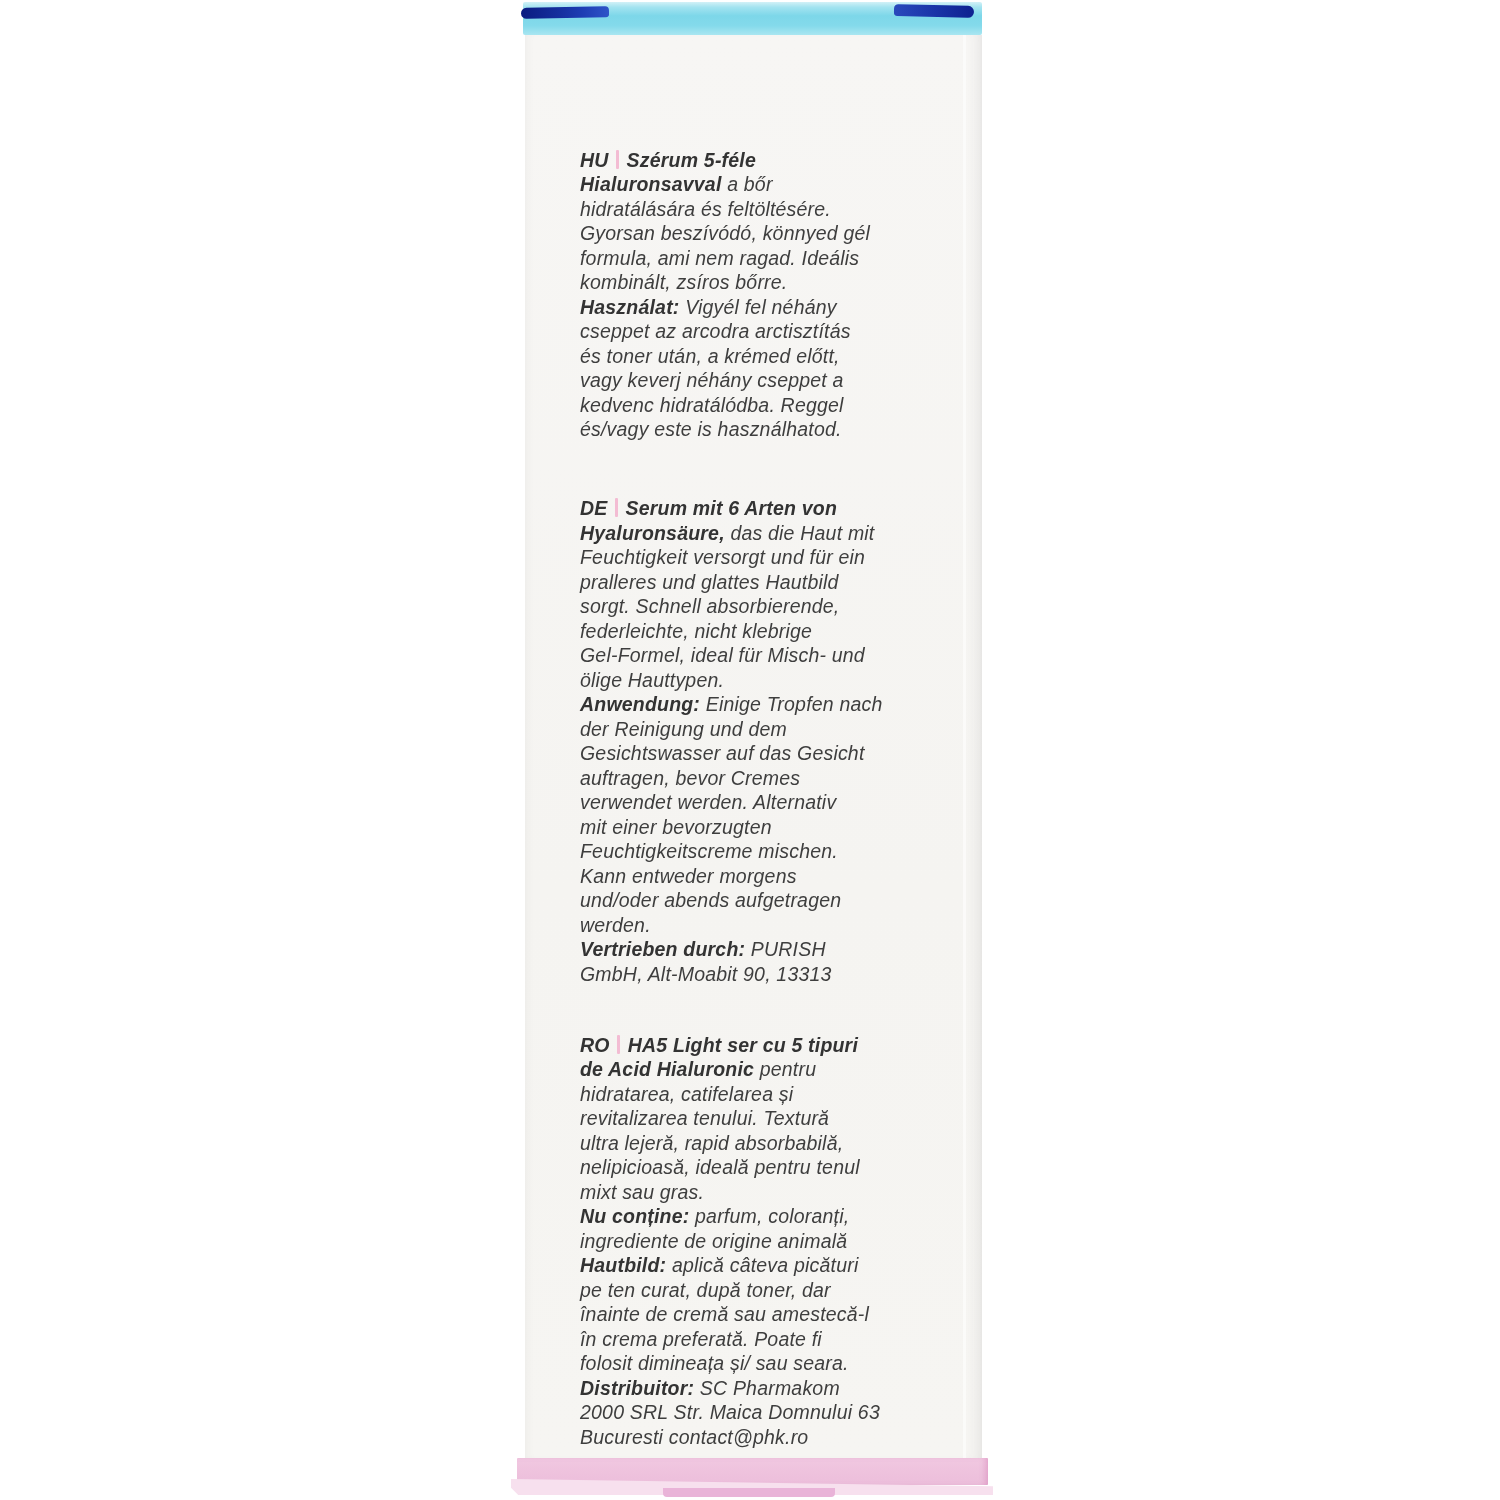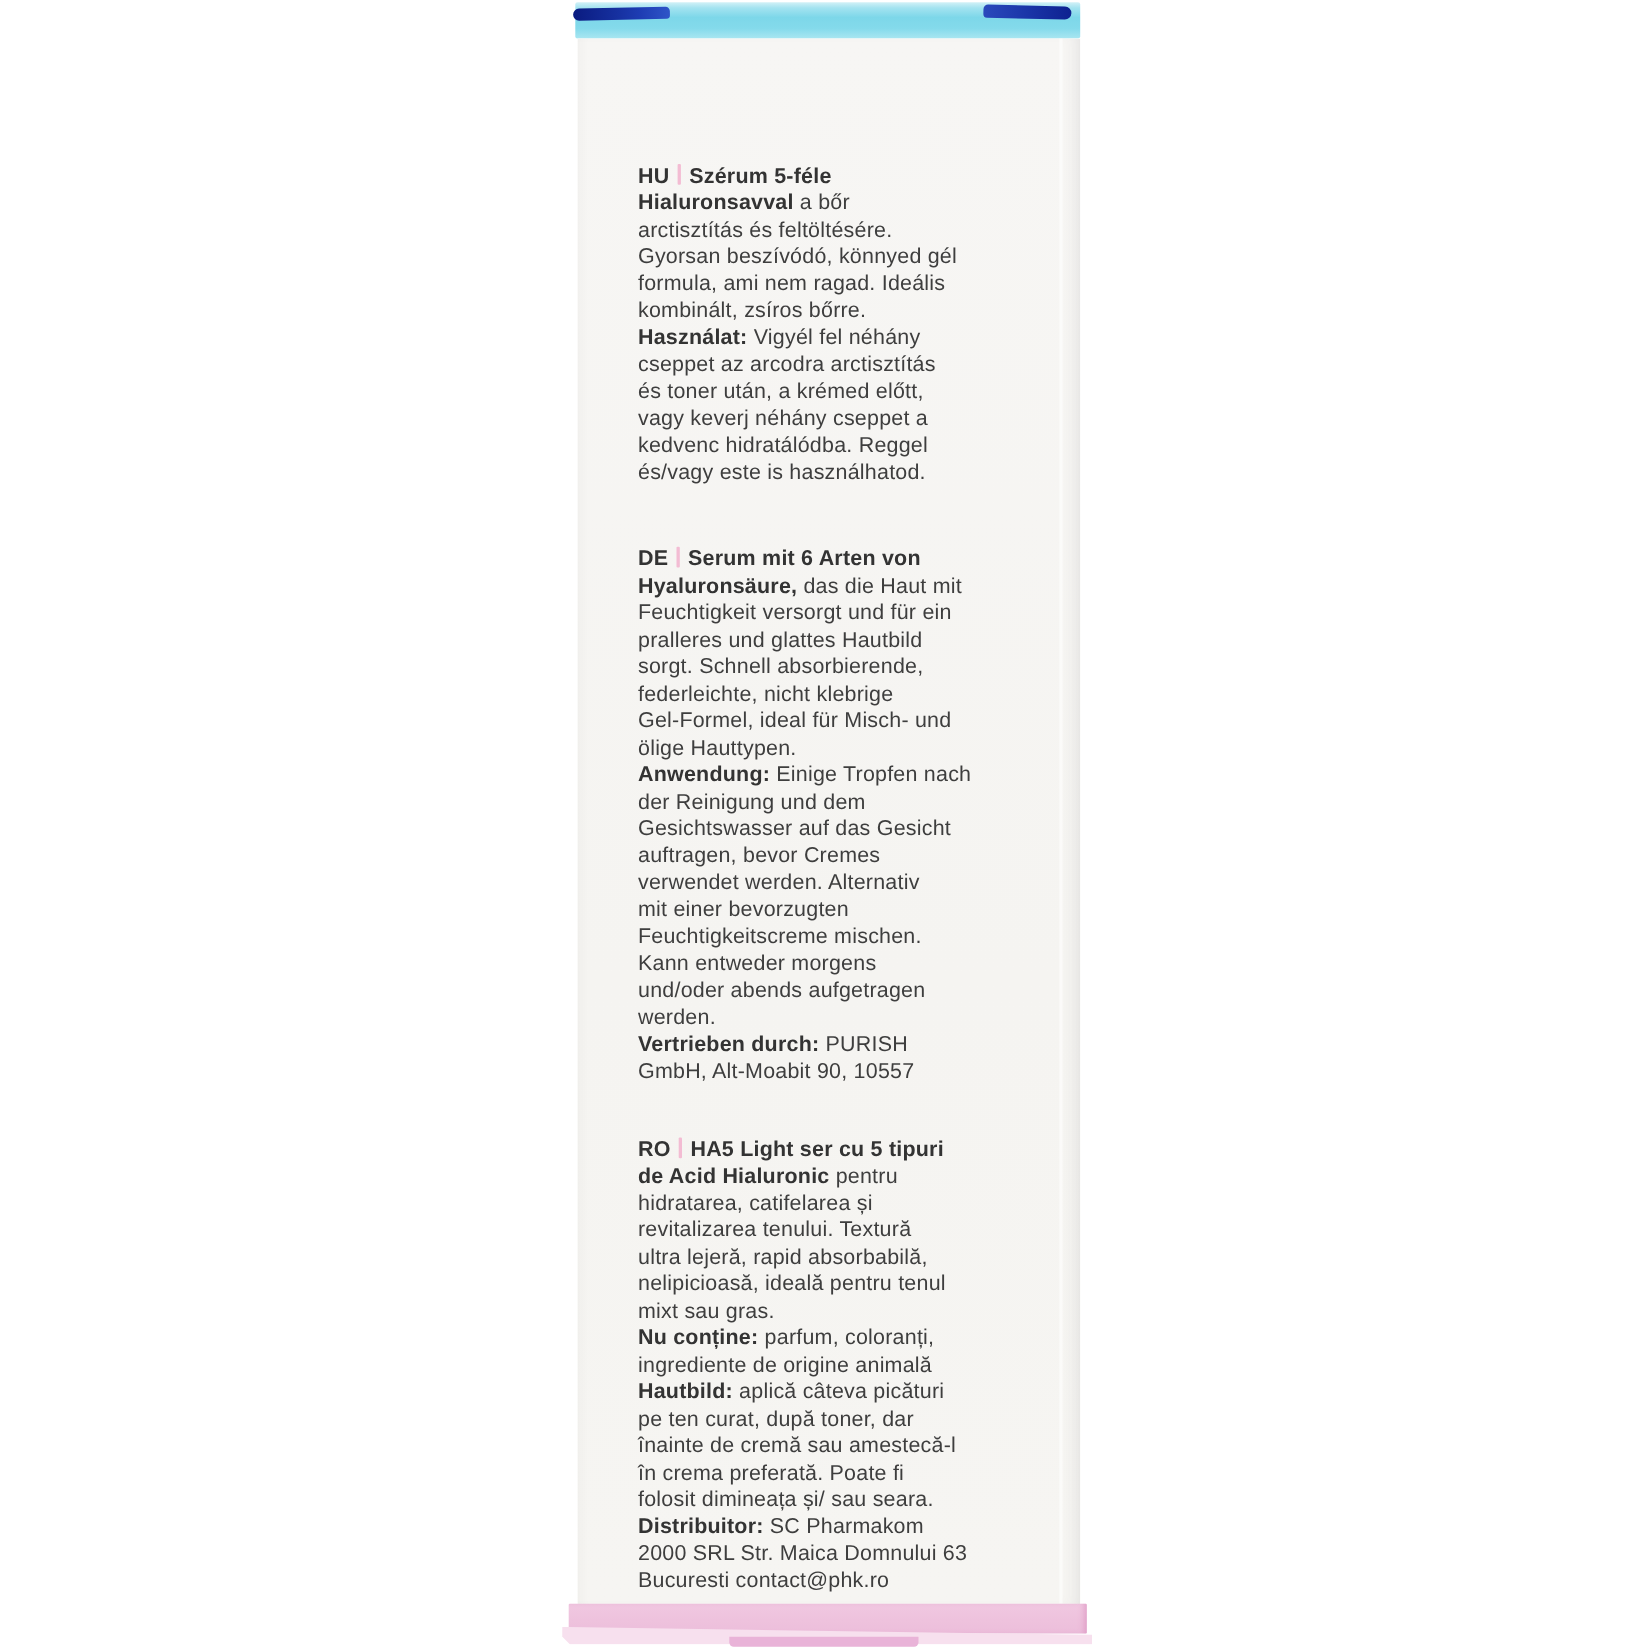--- a/index.html
+++ b/index.html
@@ -11,20 +11,21 @@
     --bottom-tab-pink:#e9b3d8;
     --text:#3e3e3e;
     --separator-pink:#f3bcd3;
     --page-bg:#ffffff;
   }
   html,body{margin:0;padding:0;background:var(--page-bg);}
   .stage{
     position:relative;width:1500px;height:1500px;overflow:hidden;
     background:var(--page-bg);
     font-family:"Liberation Sans", sans-serif;
+    font-style:italic;
   }
   
   .lid-cyan{
     position:absolute;left:523px;top:2px;width:459px;height:33px;
     border-radius:2px;
     background:linear-gradient(180deg,#d2f1f7 0%,#a3e3f0 16%,#7dd7e9 42%,#84daeb 72%,#a9e6f1 100%);
   }
   .lid-accent-left{
     position:absolute;left:521px;top:7px;width:88px;height:11px;
     border-radius:7px 5px 4px 7px;
@@ -90,21 +91,21 @@
   <div class="lid-cyan"></div>
   <div class="lid-accent-left"></div>
   <div class="lid-accent-right"></div>
 
   <div class="face"></div>
   <div class="face-edge-highlight"></div>
 
   <div class="label-text">
     <div class="section"><span class="b">HU</span><span class="sep"></span><span class="b">Szérum 5-féle
 Hialuronsavval</span><span> a bőr
-arctisztítás és feltöltésére.
+hidratálására és feltöltésére.
 Gyorsan beszívódó, könnyed gél
 formula, ami nem ragad. Ideális
 kombinált, zsíros bőrre.
 </span><span class="b">Használat:</span><span> Vigyél fel néhány
 cseppet az arcodra arctisztítás
 és toner után, a krémed előtt,
 vagy keverj néhány cseppet a
 kedvenc hidratálódba. Reggel
 és/vagy este is használhatod.</span></div>
     <div class="section"><span class="b">DE</span><span class="sep"></span><span class="b">Serum mit 6 Arten von
@@ -119,21 +120,21 @@
 der Reinigung und dem
 Gesichtswasser auf das Gesicht
 auftragen, bevor Cremes
 verwendet werden. Alternativ
 mit einer bevorzugten
 Feuchtigkeitscreme mischen.
 Kann entweder morgens
 und/oder abends aufgetragen
 werden.
 </span><span class="b">Vertrieben durch:</span><span> PURISH
-GmbH, Alt-Moabit 90, 10557</span></div>
+GmbH, Alt-Moabit 90, 13313</span></div>
     <div class="section ro-gap"><span class="b">RO</span><span class="sep"></span><span class="b">HA5 Light ser cu 5 tipuri
 de Acid Hialuronic</span><span> pentru
 hidratarea, catifelarea și
 revitalizarea tenului. Textură
 ultra lejeră, rapid absorbabilă,
 nelipicioasă, ideală pentru tenul
 mixt sau gras.
 </span><span class="b">Nu conține:</span><span> parfum, coloranți,
 ingrediente de origine animală
 </span><span class="b">Hautbild:</span><span> aplică câteva picături

